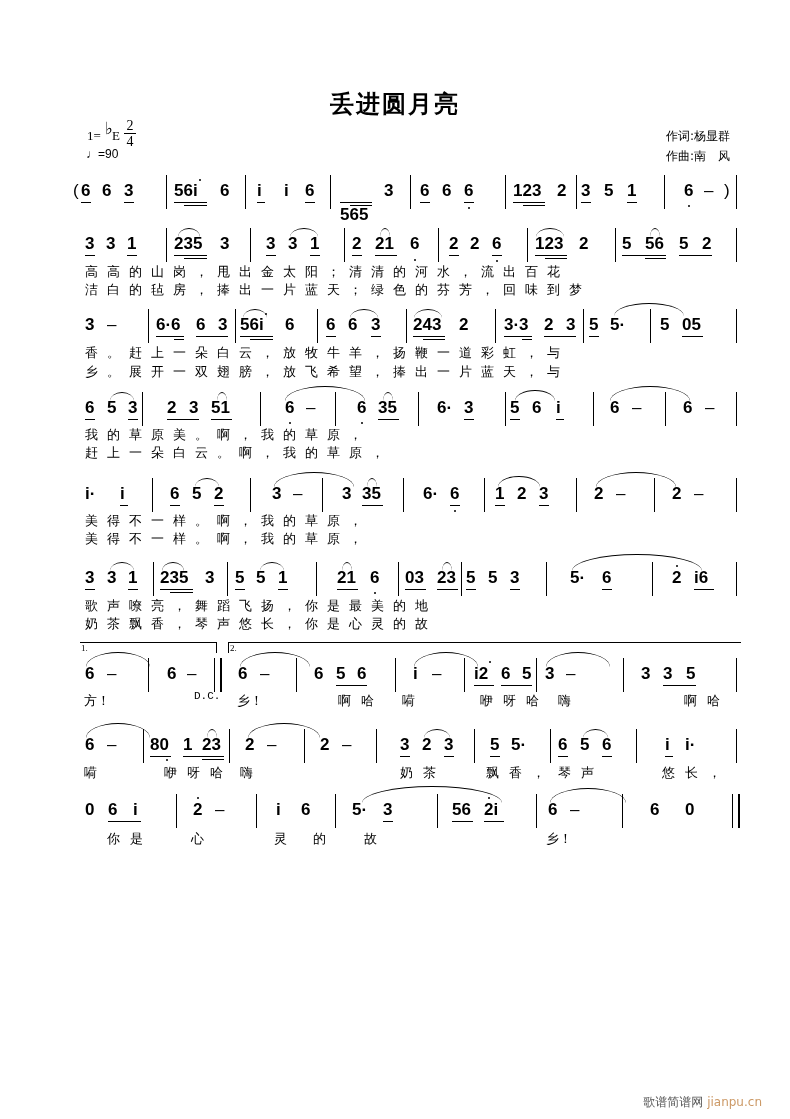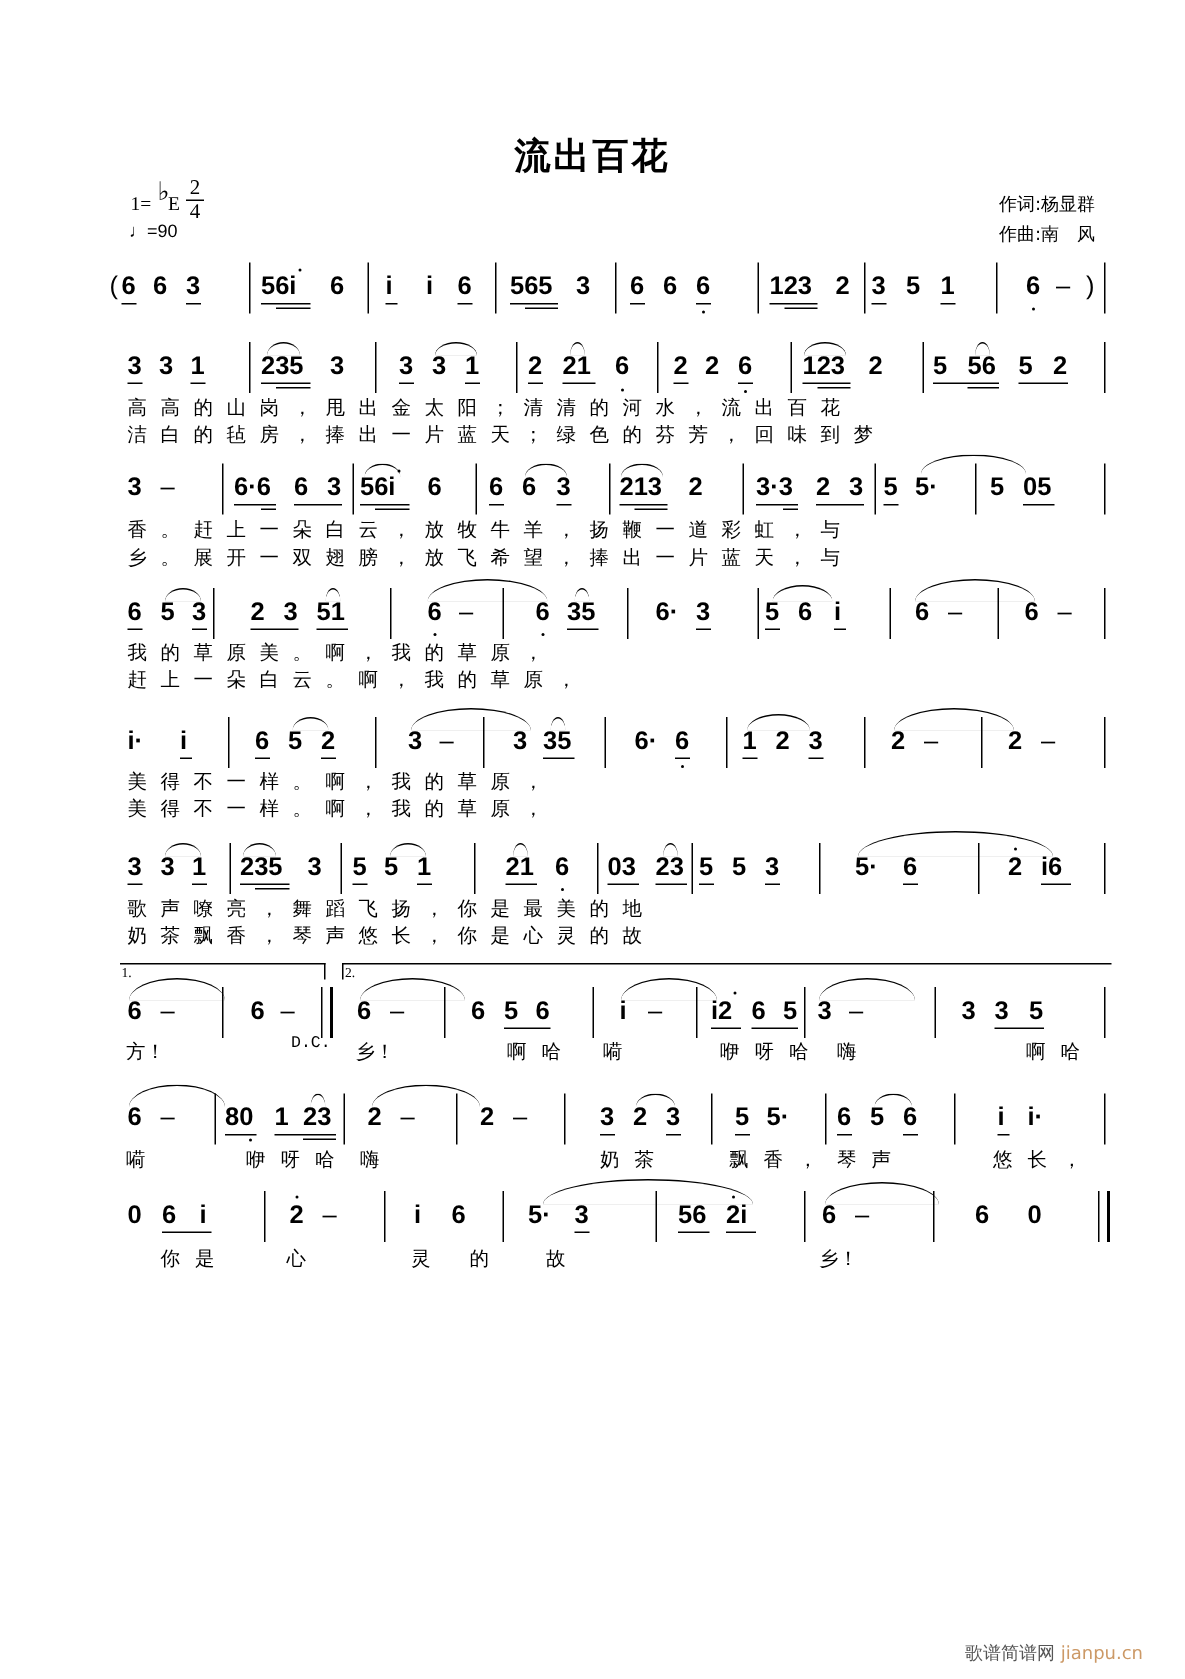--- a/index.html
+++ b/index.html
@@ -24,21 +24,21 @@
   .volta.end { border-right:1px solid #000; }
   .volta.start { border-left:1px solid #000; }
   .volta .lbl { position:absolute; left:1px; top:0px; font-size:9px; font-family:"Liberation Serif", serif; }
   .dc { position:absolute; font-family:"Liberation Mono", monospace; font-size:11px; }
   .wm { position:absolute; right:28px; bottom:8px; font-size:12px; color:#555; }
   .wm .en { color:#c96; }
 </style>
 </head>
 <body>
 
-<div class="title">流出百花</div>
+<div class="title">丢进圆月亮</div>
 
 <div>
   <span class="key">1=</span>
   <span class="flat">♭</span>
   <span class="key" style="left:112px;">E</span>
   <div class="frac">
     <div>2</div>
     <div class="line">4</div>
   </div>
 </div>
@@ -64,21 +64,21 @@
   <div class="ul" style="left:94px;top:21px;width:33px;"></div>
   <div class="ul" style="left:104px;top:24px;width:23px;"></div>
   <span class="n" style="left:140px;">6</span>
   <div class="bar" style="left:165px;"></div>
   <span class="n" style="left:177px;">i</span>
   <span class="n" style="left:204px;">i</span>
   <span class="n" style="left:225px;">6</span>
   <div class="ul" style="left:177px;top:21px;width:8px;"></div>
   <div class="ul" style="left:225px;top:21px;width:10px;"></div>
   <div class="bar" style="left:250px;"></div>
-  <span class="n" style="left:260px;">565</span>
+  <span class="n" style="left:260px;margin-top:24px;">565</span>
   <div class="ul" style="left:260px;top:21px;width:32px;"></div>
   <div class="ul" style="left:270px;top:24px;width:22px;"></div>
   <span class="n" style="left:304px;">3</span>
   <div class="bar" style="left:330px;"></div>
   <span class="n" style="left:340px;">6</span>
   <span class="n" style="left:362px;">6</span>
   <span class="n" style="left:384px;">6</span>
   <div class="ul" style="left:340px;top:21px;width:10px;"></div>
   <div class="ul" style="left:384px;top:21px;width:10px;"></div>
   <div class="dot" style="left:388px;top:26px;"></div>
@@ -178,21 +178,21 @@
   <span class="n" style="left:205px;">6</span>
   <div class="bar" style="left:237px;"></div>
   <span class="n" style="left:246px;">6</span>
   <span class="n" style="left:268px;">6</span>
   <span class="n" style="left:291px;">3</span>
   <div class="slur" style="left:270px;top:-6px;width:28px;"></div>
   <div class="ul" style="left:246px;top:21px;width:10px;"></div>
   <div class="ul" style="left:291px;top:21px;width:10px;"></div>
   <div class="bar" style="left:326px;"></div>
   <div class="slur" style="left:334px;top:-6px;width:28px;"></div>
-  <span class="n" style="left:333px;">213</span>
+  <span class="n" style="left:333px;">243</span>
   <div class="ul" style="left:333px;top:21px;width:32px;"></div>
   <div class="ul" style="left:343px;top:24px;width:22px;"></div>
   <span class="n" style="left:379px;">2</span>
   <div class="bar" style="left:415px;"></div>
   <span class="n" style="left:424px;">3·3</span>
   <span class="n" style="left:464px;">2</span>
   <span class="n" style="left:486px;">3</span>
   <div class="ul" style="left:424px;top:21px;width:28px;"></div>
   <div class="ul" style="left:442px;top:24px;width:10px;"></div>
   <div class="ul" style="left:464px;top:21px;width:32px;"></div>

